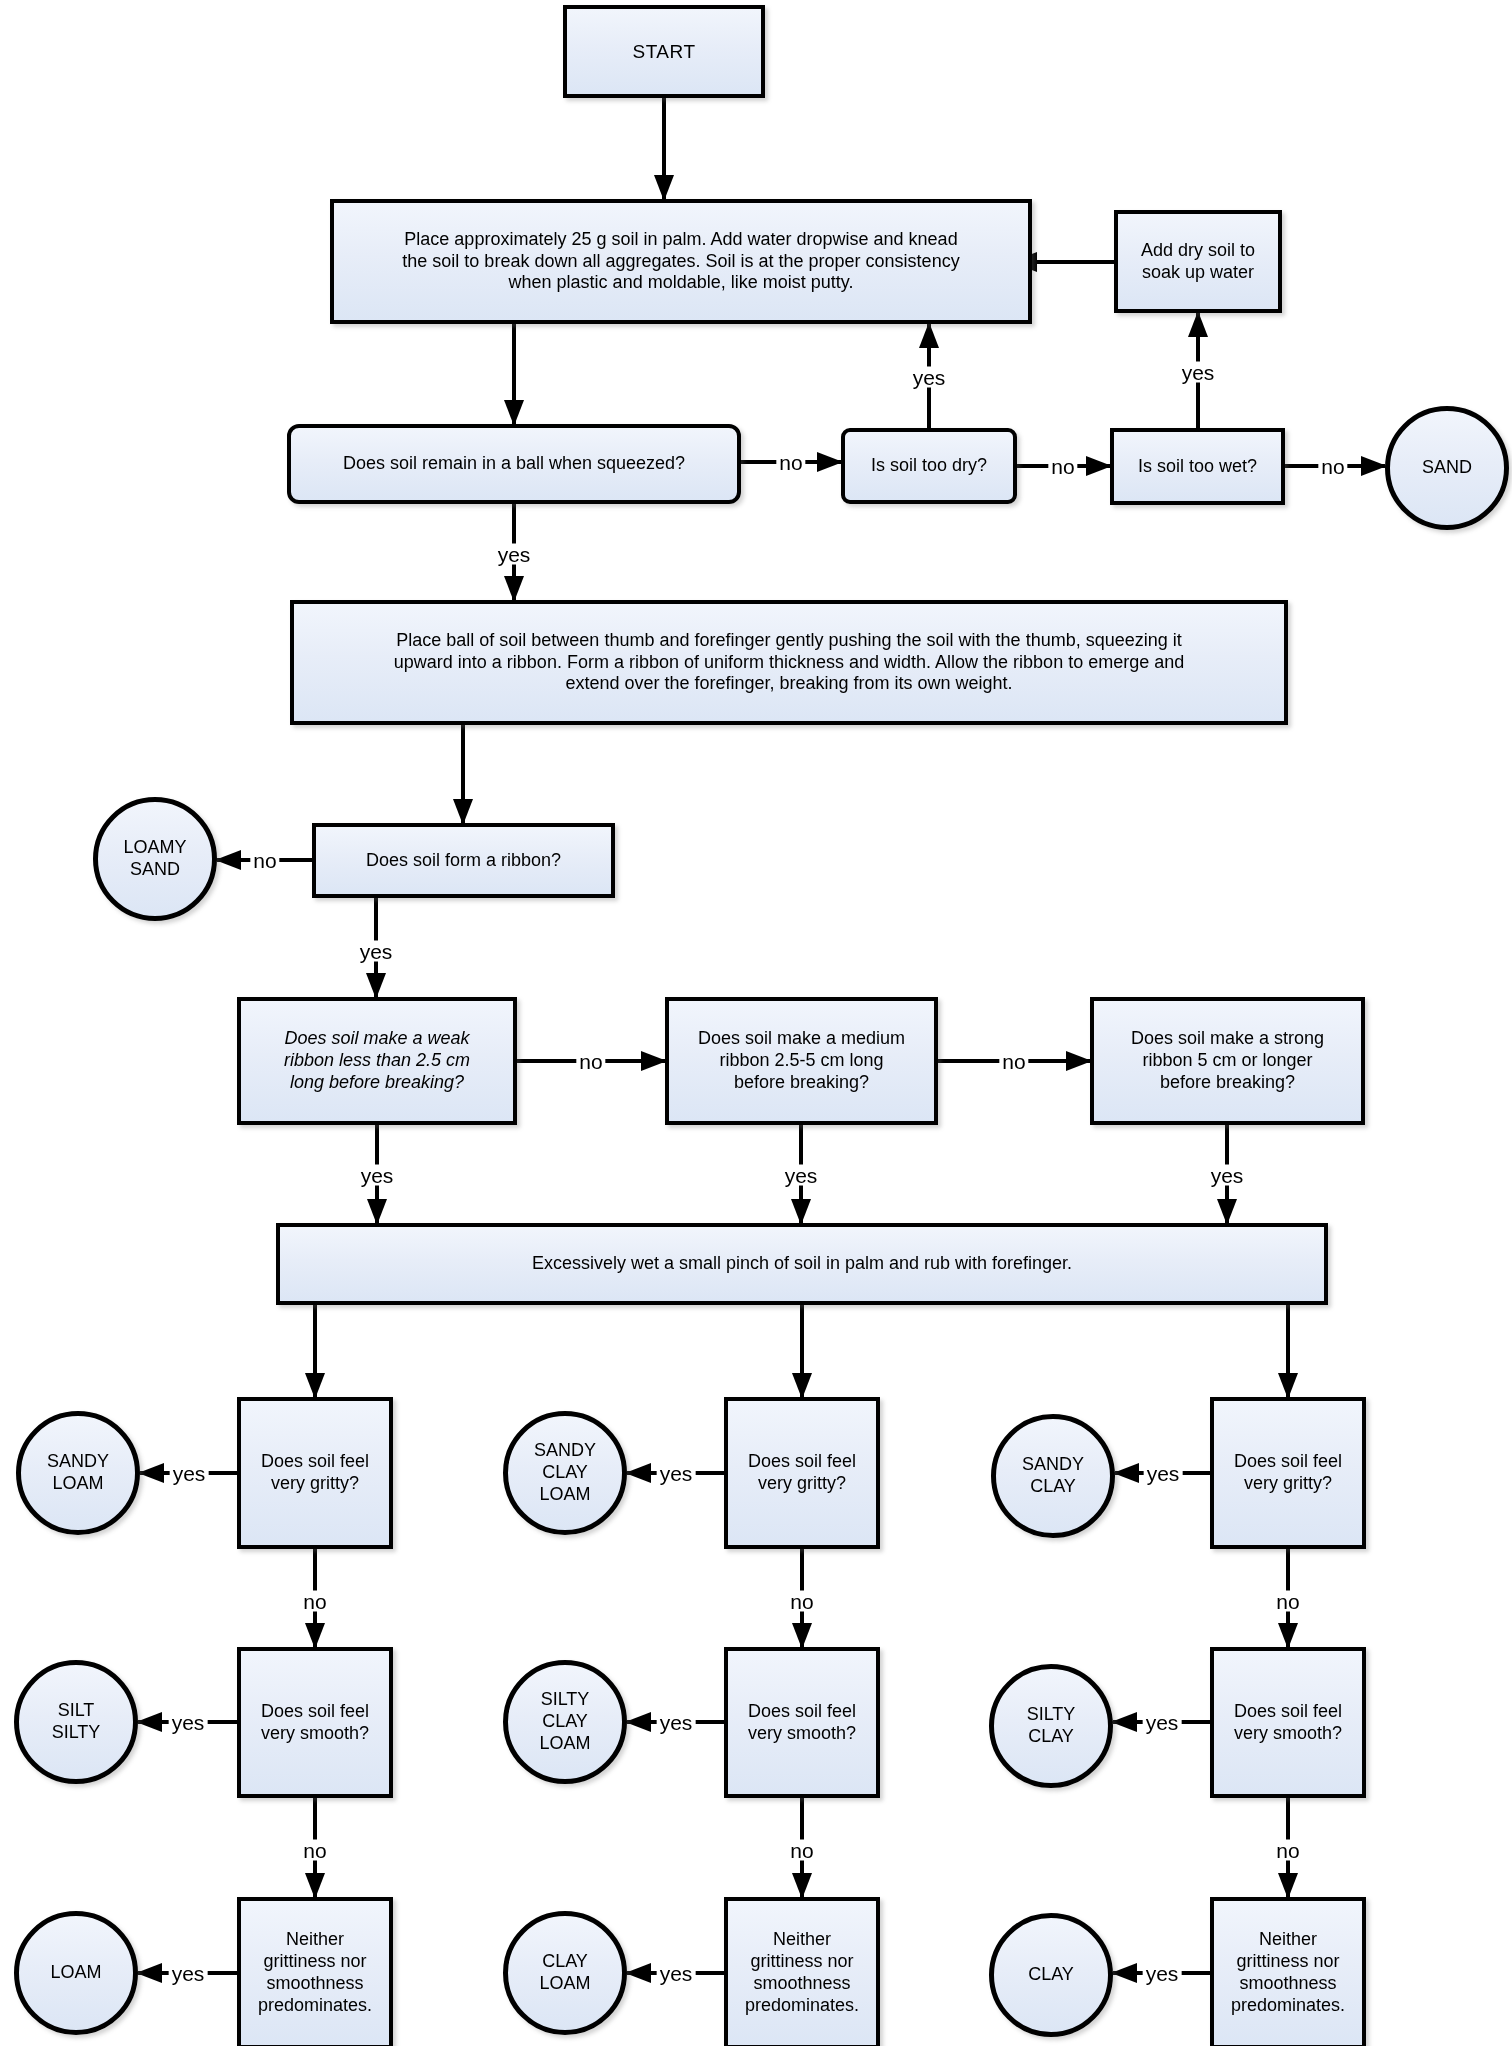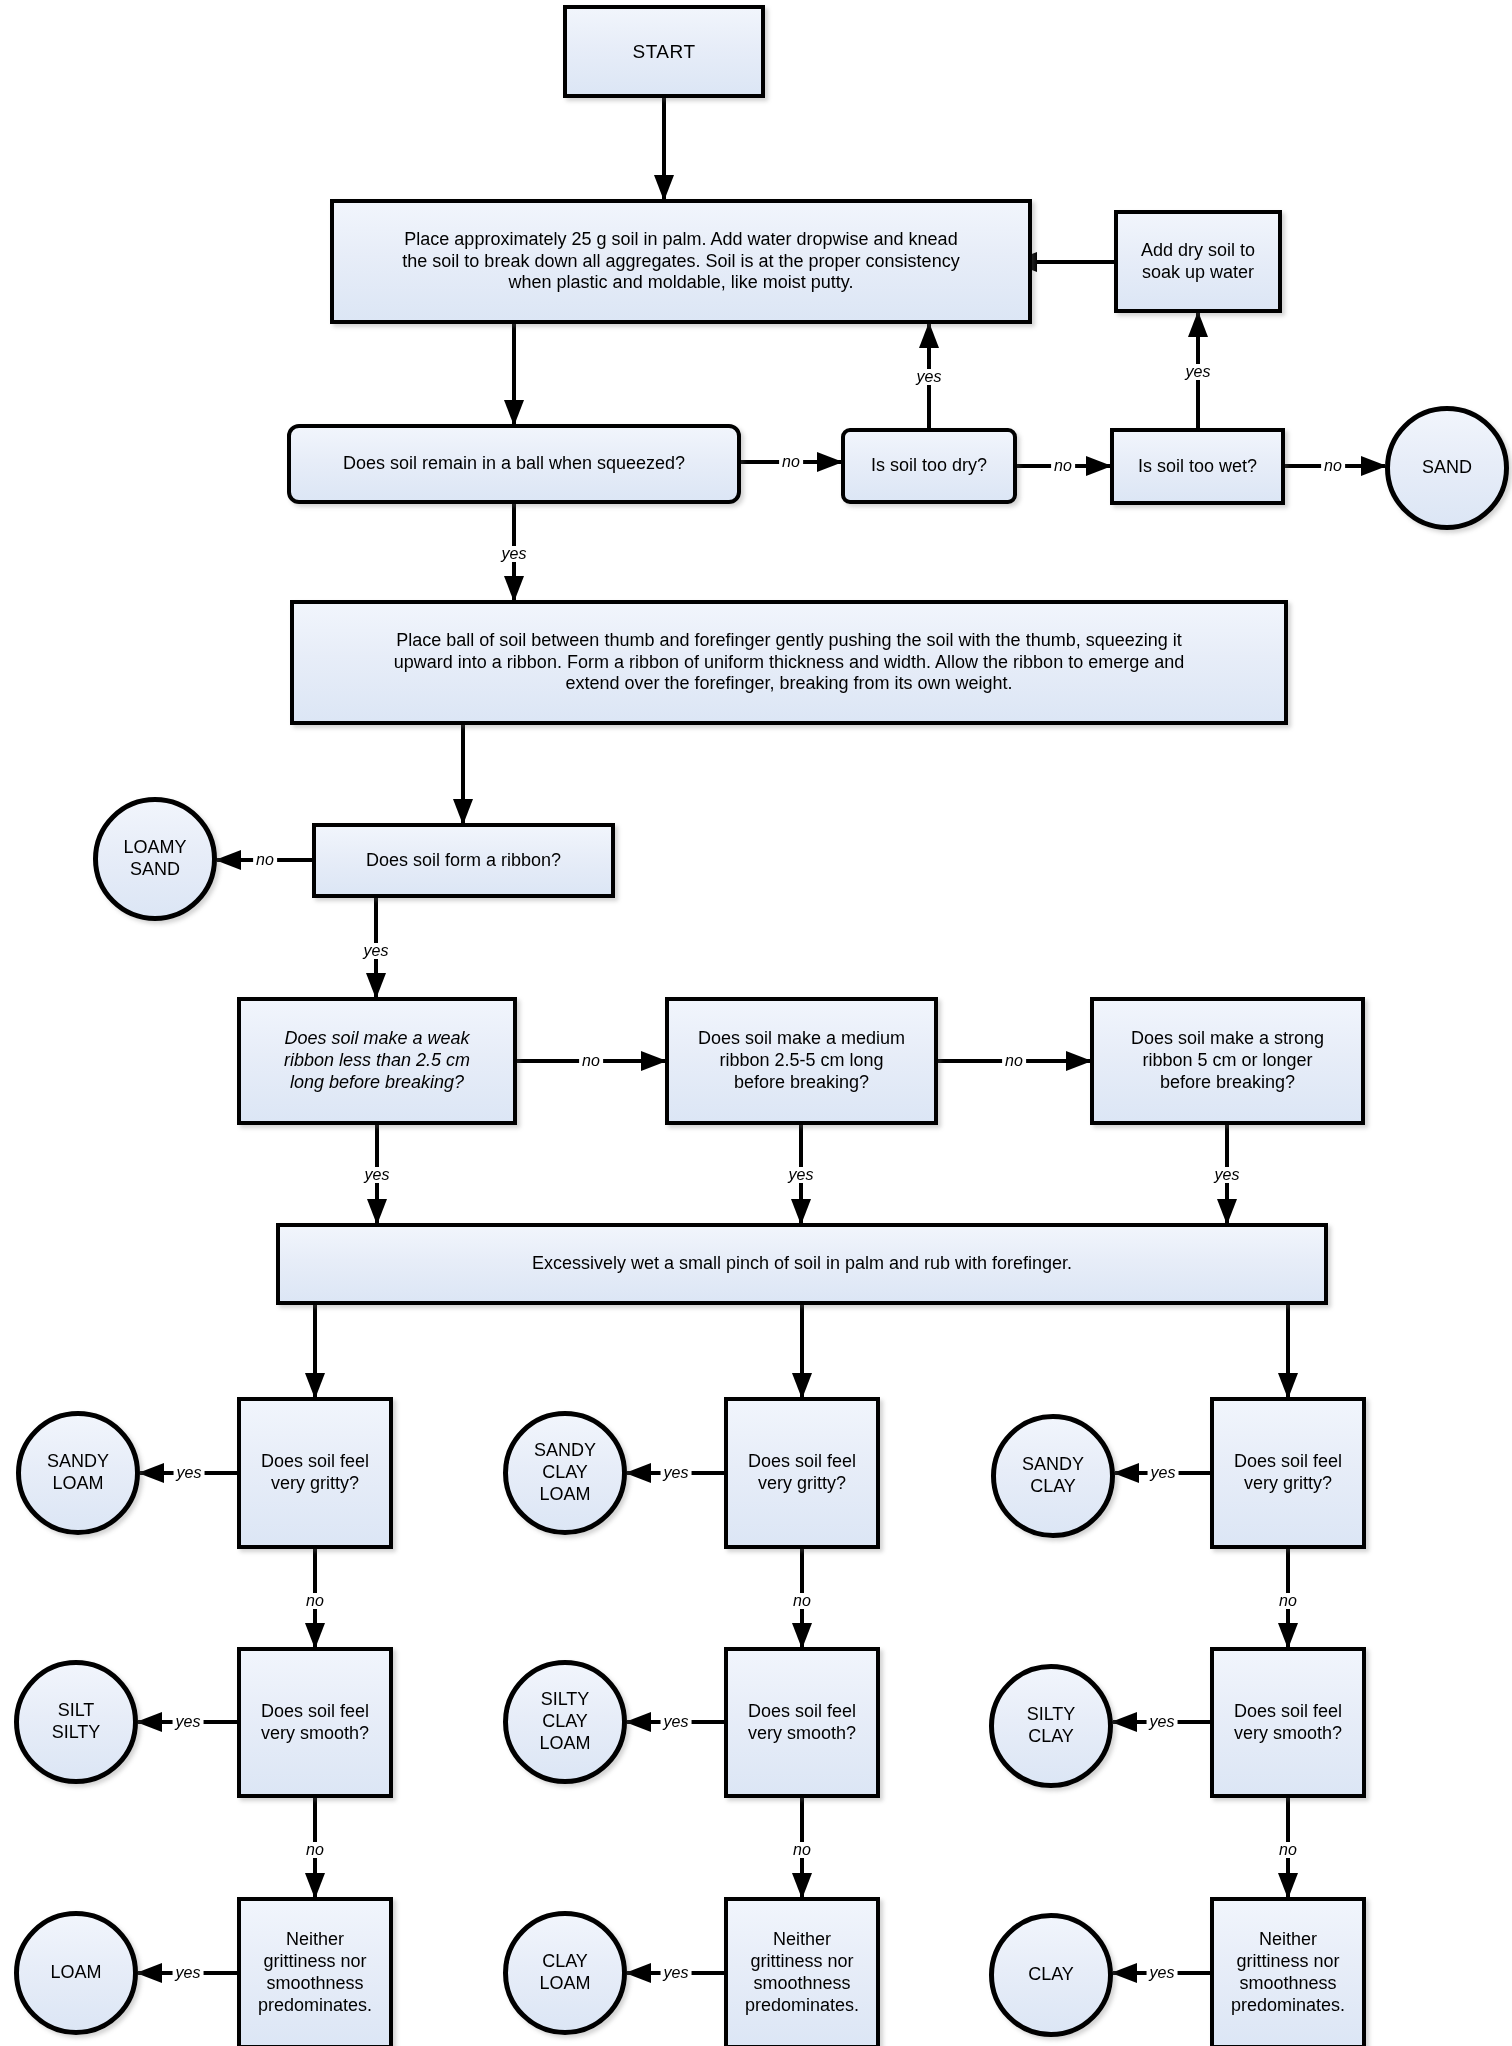--- a/index.html
+++ b/index.html
@@ -20,21 +20,21 @@
     padding:2px 0;
     box-shadow:3px 3px 4px rgba(110,110,110,0.30);
   }
   .node.circle {
     border-radius:50%; border-width:5px; padding:0 4px;
   }
   .node.terminal { font-size:19px; letter-spacing:0.5px; }
   .edge-label {
     position:absolute; transform:translate(-50%,-50%);
     background:#ffffff; padding:0 3px;
-    font-size:16px; line-height:1;font-style:italic;
+    font-size:21px; line-height:1;
   }
 </style>
 </head>
 <body>
 
 <div id="canvas">
   <svg id="edges" width="1512" height="2046" viewBox="0 0 1512 2046" xmlns="http://www.w3.org/2000/svg">
     <defs>
       <marker id="arrow" markerUnits="userSpaceOnUse" markerWidth="26" markerHeight="20" refX="24" refY="10" orient="auto">
         <path d="M0,0 L26,10 L0,20 Z" fill="#000"></path>

